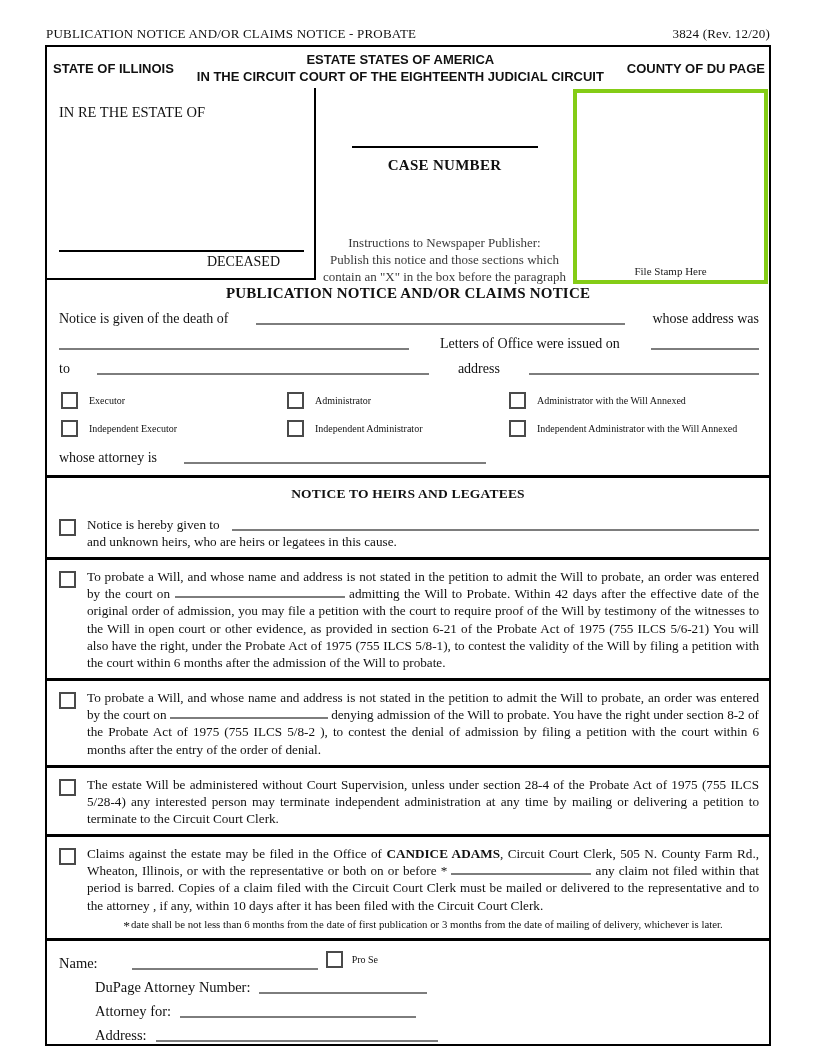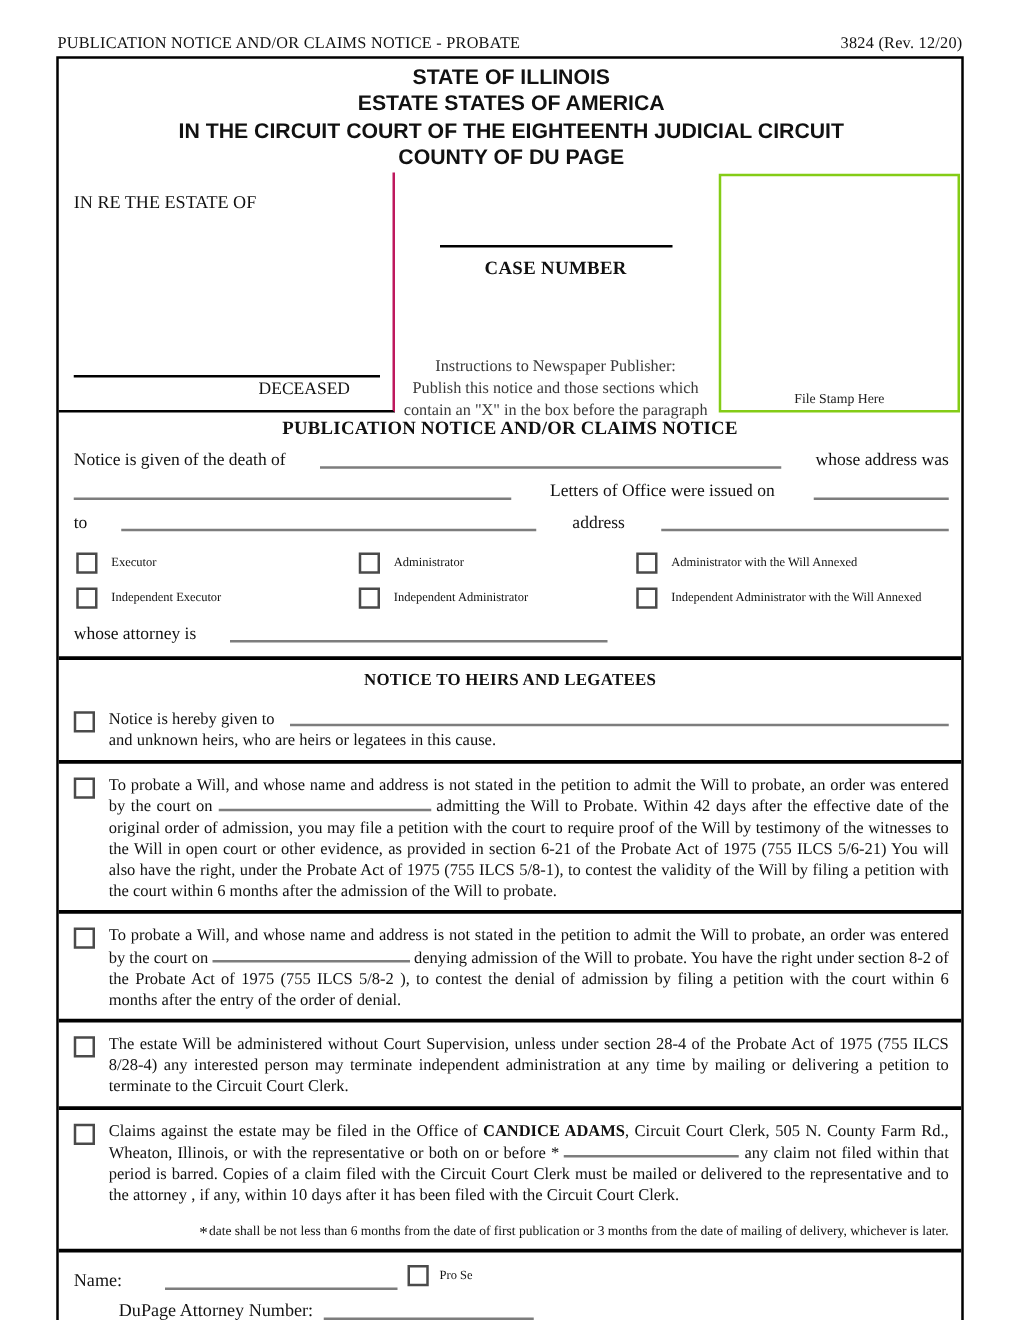--- a/index.html
+++ b/index.html
@@ -9,38 +9,38 @@
   
   .tophead { display:flex; justify-content:space-between; align-items:flex-end;
              padding:26px 46px 3px 46px; font-size:13px; letter-spacing:.2px; }
 
   
   .formbox { margin:0 45px; border:2px solid #000; }
 
   
   .court-head { display:flex; justify-content:flex-start; align-items:center;
                 padding:5px 4px 2px 6px;
-                font-family:"Liberation Sans", sans-serif; font-weight:bold; font-size:17px;flex-direction:column; }
+                font-family:"Liberation Sans", sans-serif; font-weight:bold; font-size:13px; }
   .court-head .cside { white-space:nowrap; }
   .court-center { text-align:center; line-height:1.3; flex:1; }
 
   
   .caption { display:flex; align-items:stretch; height:192px; }
-  .cap-left { width:247px; border-right:2px solid #be185d; border-bottom:2px solid #000;
+  .cap-left { width:247px; border-right:2px solid #000000; border-bottom:2px solid #000;
               display:flex; flex-direction:column; padding:16px 8px 0 12px; }
   .inre { font-size:14.5px; }
   .cap-spacer { flex:1; }
   .dec-line { border-bottom:2px solid #000; margin-right:2px; }
   .deceased { text-align:right; font-size:14px; padding:2px 26px 8px 0; }
   .cap-center { flex:1; display:flex; flex-direction:column; align-items:center; padding-top:58px; }
   .case-line { width:186px; border-bottom:2px solid #000; }
   .case-label { font-weight:bold; font-size:15px; margin-top:9px; letter-spacing:.3px; }
   .instructions { margin-top:60px; text-align:center; font-size:13px; color:#3a3a3a; line-height:1.32; }
   .cap-right { width:196px; display:flex; justify-content:flex-end; }
-  .stamp-box { border:2px solid #84cc16; width:189px; height:187px; margin:1px 1px 0 0;
+  .stamp-box { border:4px solid #84cc16; width:189px; height:187px; margin:1px 1px 0 0;
                display:flex; align-items:flex-end; justify-content:center; }
   .stamp-label { font-size:11px; padding-bottom:3px; color:#222; }
 
   .sec-title { text-align:center; font-weight:bold; font-size:15px; margin:5px 0 2px; letter-spacing:.2px; }
   .sub-title { text-align:center; font-weight:bold; font-size:13.5px; margin:8px 0 4px; letter-spacing:.2px; }
 
   .fill { border-bottom:2px solid #7d7d7d; height:0; align-self:flex-end; margin-bottom:2px; }
   .frow { display:flex; align-items:baseline; font-size:14px; margin:9px 10px 0 12px;gap:15px; }
   .frow .lbl { white-space:nowrap; }
   .grow { flex:1; }
@@ -51,21 +51,21 @@
   .cb { width:13px; height:13px; border:2px solid #4a4a4a; background:#fff; flex:none; }
 
   .thick { border-top:3px solid #000; height:0; margin-top:9px; }
 
   .cbpara { display:flex; gap:11px; margin:8px 10px 7px 12px; }
   .cbpara .cb { margin-top:3px; }
   .ptext { flex:1; font-size:13.2px; line-height:1.3; text-align:justify; }
   .inline-fill { display:inline-block; border-bottom:2px solid #7d7d7d; height:11px; }
   .w170 { width:170px; } .w158 { width:158px; } .w140 { width:140px; }
   .gline { display:flex; align-items:baseline; }
-  .footnote { font-size:10.8px; margin-top:14px; text-align:right; }
+  .footnote { font-size:10.8px; margin-top:3px; text-align:center; }
   .star { font-size:13.5px; line-height:0; vertical-align:-2px; padding-right:1px; }
   .bold { font-weight:bold; }
 
   .arow { display:flex; align-items:baseline; margin:10px 10px 0 12px; font-size:14.5px; }
   .arow .fill { margin-left:9px; }
   .prose-box { display:flex; align-items:center; gap:9px; margin-left:8px; font-size:10px; }
   .wName{width:186px;} .wDup{width:168px;} .wFor{width:236px;} .wAdr{width:282px;}
   .arow.tight { margin-top:7px;margin-left:48px; }
 </style>
 </head>
@@ -196,21 +196,21 @@
         <span>To probate a Will, and whose name and address is not stated in the petition to admit the Will to probate, an order was entered by the court on</span>
         <span class="inline-fill w158"></span>
         <span>denying admission of the Will to probate. You have the right under section 8-2 of the Probate Act  of  1975 (755 ILCS 5/8-2 ), to contest the denial of admission by filing a petition with the court within  6 months after the entry of  the order of denial.</span>
       </div>
     </div>
 
     <div class="thick" style="margin-top:4px;"></div>
 
     <div class="cbpara">
       <span class="cb"></span>
-      <div class="ptext">The estate Will be administered without Court Supervision, unless under section 28-4 of the Probate Act of 1975 (755 ILCS 8/28-4) any interested person may terminate independent administration at any time by mailing or delivering a petition to terminate to the Circuit Court Clerk.</div>
+      <div class="ptext">The estate Will be administered without Court Supervision, unless under section 28-4 of the Probate Act of 1975 (755 ILCS 5/28-4) any interested person may terminate independent administration at any time by mailing or delivering a petition to terminate to the Circuit Court Clerk.</div>
     </div>
 
     <div class="thick" style="margin-top:4px;"></div>
 
     <div class="cbpara">
       <span class="cb"></span>
       <div class="ptext">
         <span>Claims against  the  estate  may  be filed in the Office of</span>
         <span class="bold">CANDICE ADAMS</span><span>, Circuit Court Clerk, 505 N. County Farm Rd., Wheaton, Illinois, or with the representative or both on or before *</span>
         <span class="inline-fill w140"></span>

